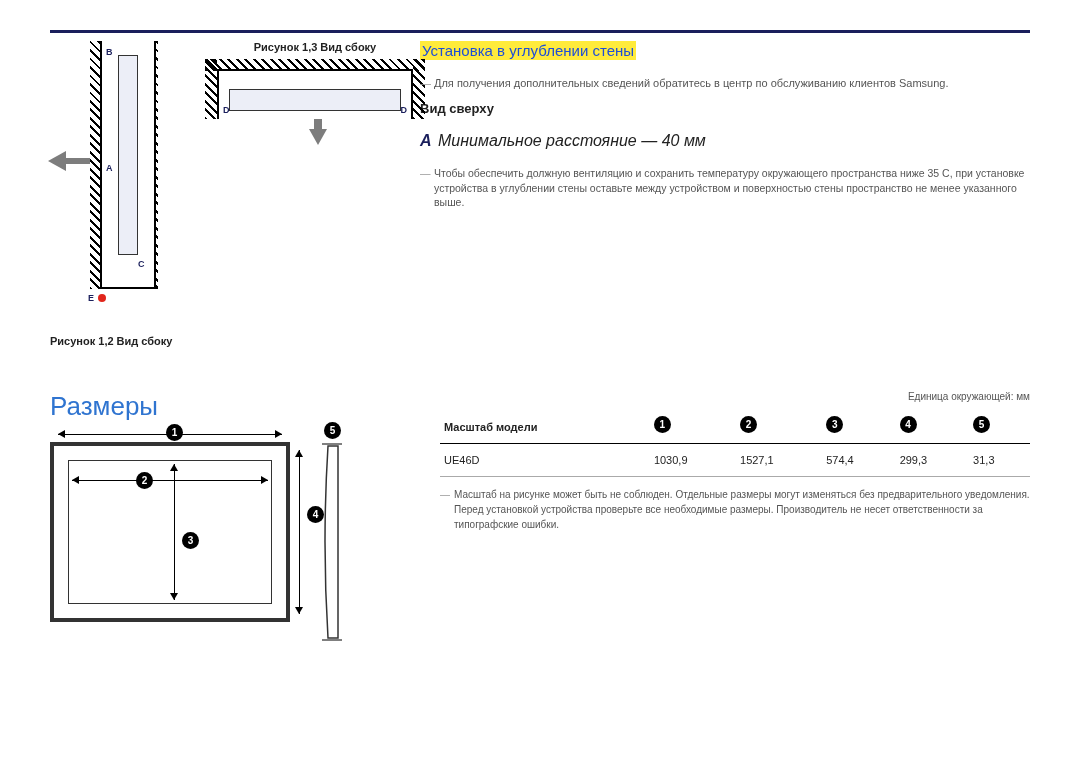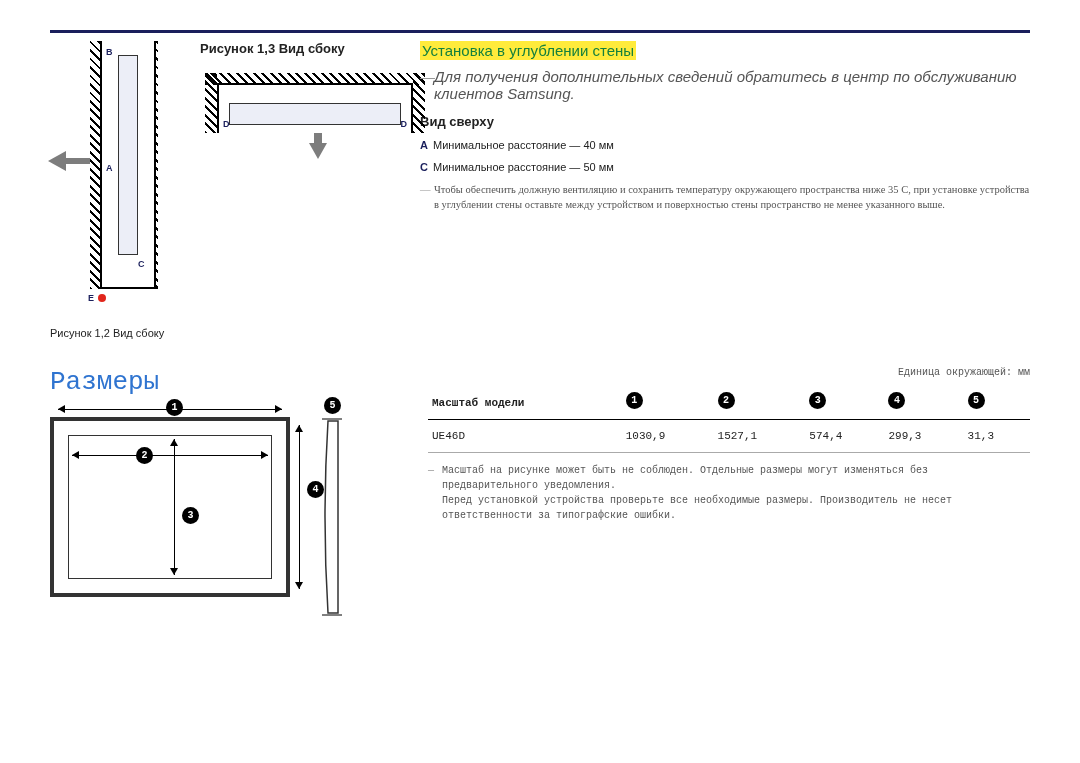--- a/index.html
+++ b/index.html
@@ -48,24 +48,24 @@
   }
   .lbl { font-size: 9px; color: #1a1f5c; font-weight: bold; position: absolute; }
   .red-dot { width: 8px; height: 8px; background: #e1261c; border-radius: 50%; display:inline-block; }
   .arrow-left {
     position: absolute; left: -2px; top: 110px;
     width: 0; height: 0; border-top:10px solid transparent; border-bottom:10px solid transparent;
     border-right:18px solid #7d7d7d;
   }
   .arrow-stem { position:absolute; left:16px; top:117px; width:24px; height:6px; background:#7d7d7d; }
 
-  .cap12 { font-weight: normal; font-size: 11px; margin-top: 16px; }
+  .cap12 { font-weight: bold; font-size: 11px; margin-top: 24px; }
 
   .fig13-wrap { position:absolute; left:150px; top:0; width:230px; }
-  .cap13 { font-weight: bold; font-size: 13px; margin-bottom: 17px; text-align:left; }
+  .cap13 { font-weight: bold; font-size: 11px; margin-bottom: 6px; text-align:center; }
   .fig13 {
     position: relative; width: 220px; height: 80px; margin: 0 auto;
   }
   .hatch-top13 {
     position:absolute; top:0; left:0; width:220px; height:12px;
     background: repeating-linear-gradient(45deg,#000 0 2px,transparent 2px 6px);
   }
   .hatch-l13,.hatch-r13 {
     position:absolute; top:0; width:12px; height:60px;
     background: repeating-linear-gradient(45deg,#000 0 2px,transparent 2px 6px);
@@ -80,31 +80,31 @@
     background:#eceef7; border:1px solid #333;
   }
   .arrow-down {
     position:absolute; left:104px; top:70px;
     width:0;height:0;border-left:9px solid transparent;border-right:9px solid transparent;border-top:16px solid #7d7d7d;
   }
   .arrow-down-stem { position:absolute; left:109px; top:60px; width:8px; height:14px; background:#7d7d7d; }
 
   
   .right-col { flex:1; }
-  .h-yellow { background:#ffeb3b; font-size:15px; color:#15803d; display:inline-block; padding:1px 2px; margin-bottom:4px; }
-  .note-line { font-size:15px; color:#555; margin: 4px 0 12px 14px; position:relative;font-style:italic; }
+  .h-yellow { background:#ffeb3b; font-size:15px; color:#1d4ed8; display:inline-block; padding:1px 2px; margin-bottom:13px; }
+  .note-line { font-size:11px; color:#555; margin: 4px 0 12px 14px; position:relative; }
   .note-line::before { content:"―"; position:absolute; left:-14px; color:#999; }
   .h-sub { font-weight:bold; font-size:13px; margin-bottom:6px; }
-  .spec-line { font-size:11px; margin:10px 0; }
+  .spec-line { font-size:16px; margin:16px 0;font-style:italic; }
   .spec-line .k { color:#1a1f5c; font-weight:bold; margin-right:2px; }
-  .warn { font-size:10.5px; color:#555; margin-top:8px; margin-left:14px; position:relative; line-height:1.4;font-family:Liberation Serif, serif; }
+  .warn { font-size:10.5px; color:#555; margin-top:8px; margin-left:14px; position:relative; line-height:1.4; }
   .warn::before { content:"―"; position:absolute; left:-14px; color:#999; }
 
   
-  .lower { margin-top: 28px; display:flex; gap:18px;font-family:Liberation Mono, monospace; }
+  .lower { margin-top: 44px; display:flex; gap:30px; }
   .dim-left { width:360px; position:relative; }
   .h-blue { color:#2f74d0; font-size:26px; font-weight:300; margin-bottom:20px; }
   .dim-figs { display:flex; gap:30px; align-items:flex-start; }
 
   .monitor {
     position:relative; width:240px; height:180px;
     border:4px solid #333; background:#fff;
   }
   .monitor-inner {
     position:absolute; left:14px; top:14px; right:14px; bottom:14px;
@@ -181,21 +181,20 @@
         <div class="arrow-down"></div>
       </div>
     </div>
   </div>
 
   <div class="right-col">
     <div class="h-yellow">Установка в углублении стены</div>
     <div class="note-line">Для получения дополнительных сведений обратитесь в центр по обслуживанию клиентов Samsung.</div>
     <div class="h-sub">Вид сверху</div>
     <div class="spec-line"><span class="k">A</span> <span>Минимальное расстояние — 40 мм</span></div>
-    <div class="spec-line"><span class="k">C</span> <span>Минимальное расстояние — 50 мм</span></div>
     <div class="warn">Чтобы обеспечить должную вентиляцию и сохранить температуру окружающего пространства ниже 35 C, при установке устройства в углублении стены оставьте между устройством и поверхностью стены пространство не менее указанного выше.</div>
   </div>
 </div>
 
 <div class="lower">
   <div class="dim-left">
     <div class="h-blue">Размеры</div>
     <div class="dim-figs">
       <div style="position:relative">
         <div class="monitor">

